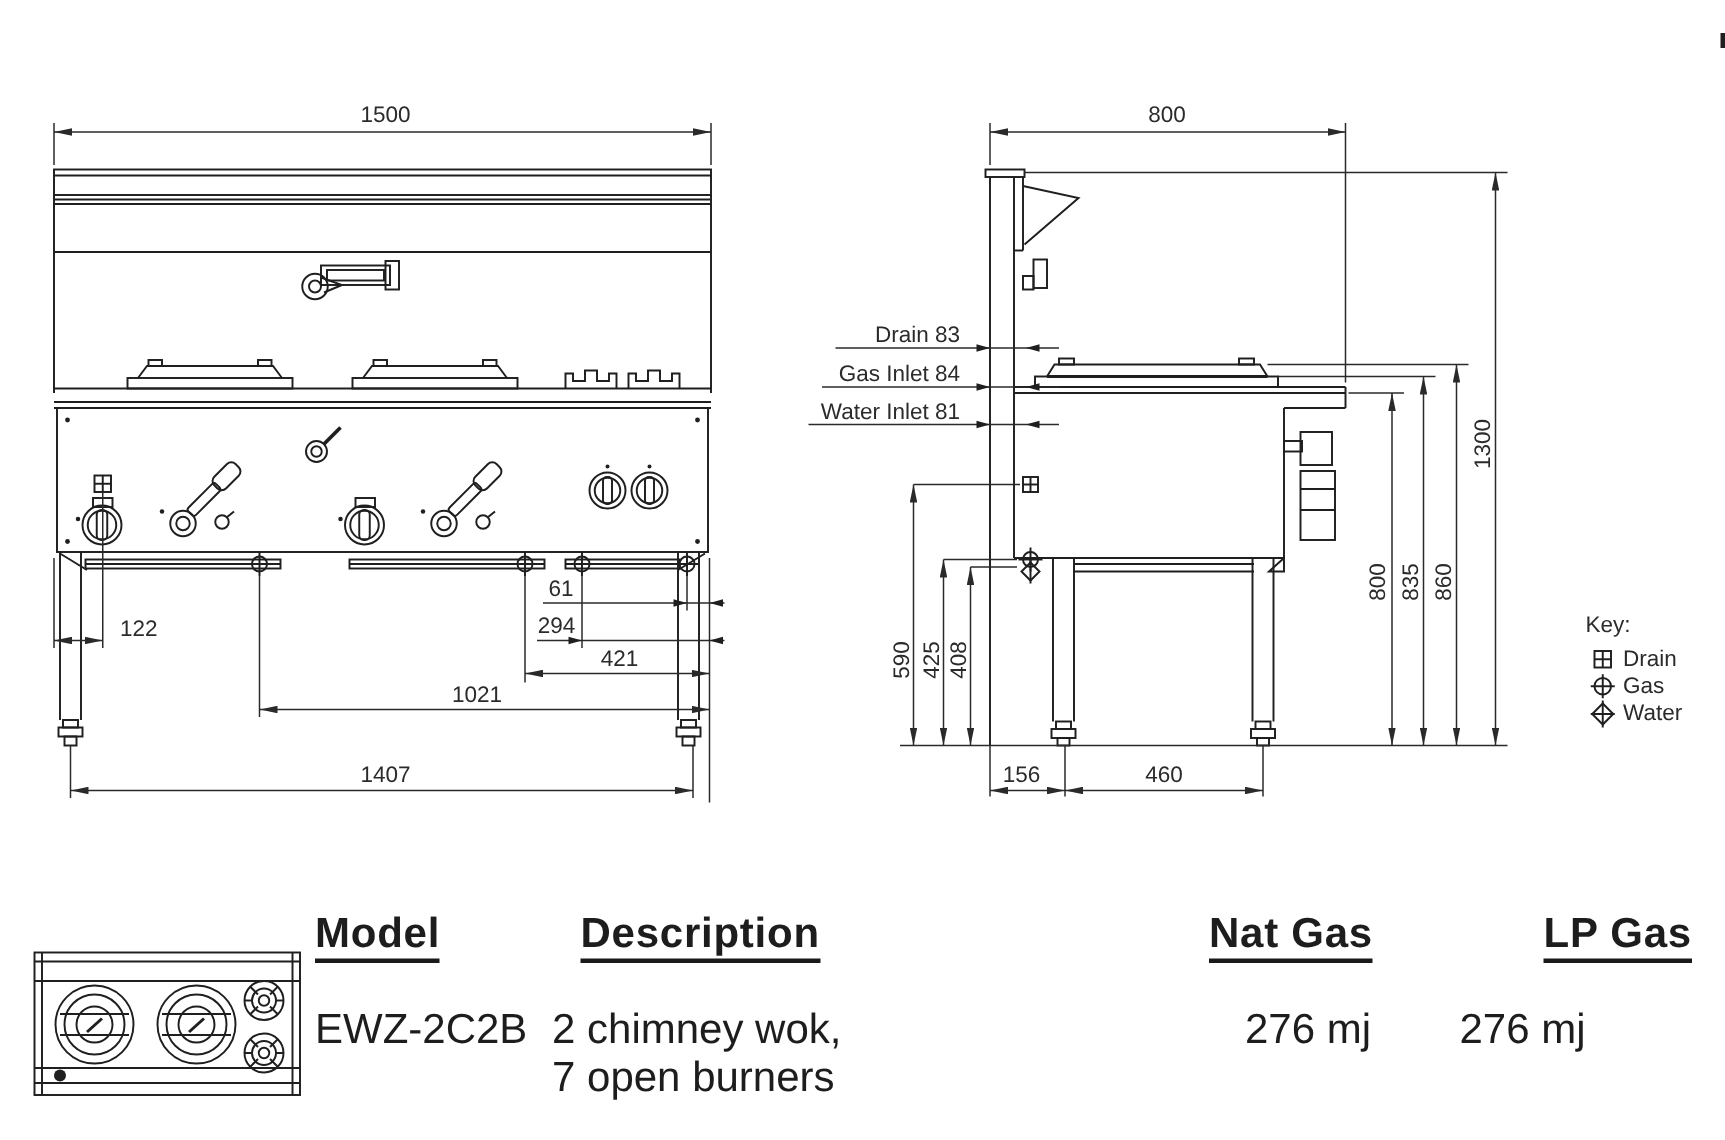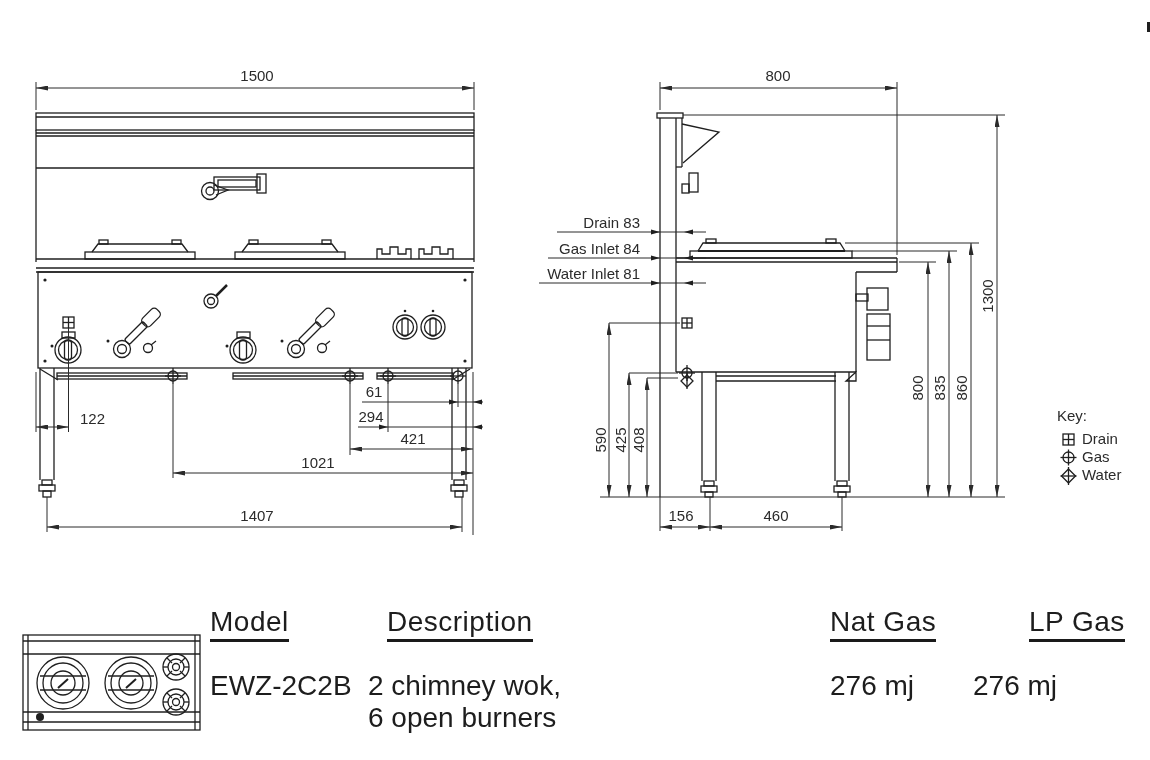--- a/index.html
+++ b/index.html
@@ -4,21 +4,21 @@
 <style>
   html,body{margin:0;padding:0;}
   body{width:1150px;height:760px;position:relative;background:#ffffff;overflow:hidden;
        font-family:"Liberation Sans",sans-serif;}
   svg{position:absolute;left:0;top:0;}
   .geo{stroke:#1f1f1f;fill:none;stroke-width:1.3;stroke-linecap:butt;stroke-linejoin:miter;}
   .dim{stroke:#2a2a2a;fill:none;stroke-width:1;}
   .fillb{fill:#1f1f1f;stroke:none;}
   .dimtxt{font-family:"Liberation Sans",sans-serif;font-size:15px;fill:#2b2b2b;stroke:none;}
   .spec div{position:absolute;color:#1d1d1d;white-space:nowrap;}
-  .hdr{font-size:28px;font-weight:400;border-bottom:3.5px solid #1a1a1a;padding-bottom:1px;letter-spacing:.5px;}
+  .hdr{font-size:28px;font-weight:700;border-bottom:3.5px solid #1a1a1a;padding-bottom:1px;letter-spacing:.5px;}
   .val{font-size:28px;}
 </style>
 </head>
 <body>
 
 <svg width="1150" height="760" viewBox="0 0 1150 760">
   <defs>
     <marker id="ar" viewBox="0 0 12 5" refX="12" refY="2.5" markerWidth="12" markerHeight="5" orient="auto-start-reverse">
       <path d="M0 0 L12 2.5 L0 5 Z" fill="#2a2a2a"></path>
     </marker>
@@ -418,21 +418,21 @@
     </g>
     <circle class="fillb" cx="40" cy="717" r="4"></circle>
   </g>
 
   <rect x="1147" y="22" width="3" height="10" class="fillb"></rect>
 </svg>
 
 <div class="spec">
   <div class="hdr" style="left:210px;top:606px">Model</div>
   <div class="hdr" style="left:387px;top:606px">Description</div>
-  <div class="hdr" style="left:830px;top:606px">Nat Gas</div>
+  <div class="hdr" style="left:806px;top:606px">Nat Gas</div>
   <div class="hdr" style="left:1029px;top:606px">LP Gas</div>
 
   <div class="val" style="left:210px;top:670px">EWZ-2C2B</div>
   <div class="val" style="left:368px;top:670px">2 chimney wok,</div>
-  <div class="val" style="left:368px;top:702px">6 open burners</div>
+  <div class="val" style="left:368px;top:702px">7 open burners</div>
   <div class="val" style="left:830px;top:670px">276 mj</div>
   <div class="val" style="left:973px;top:670px">276 mj</div>
 </div>
 
 </body></html>

